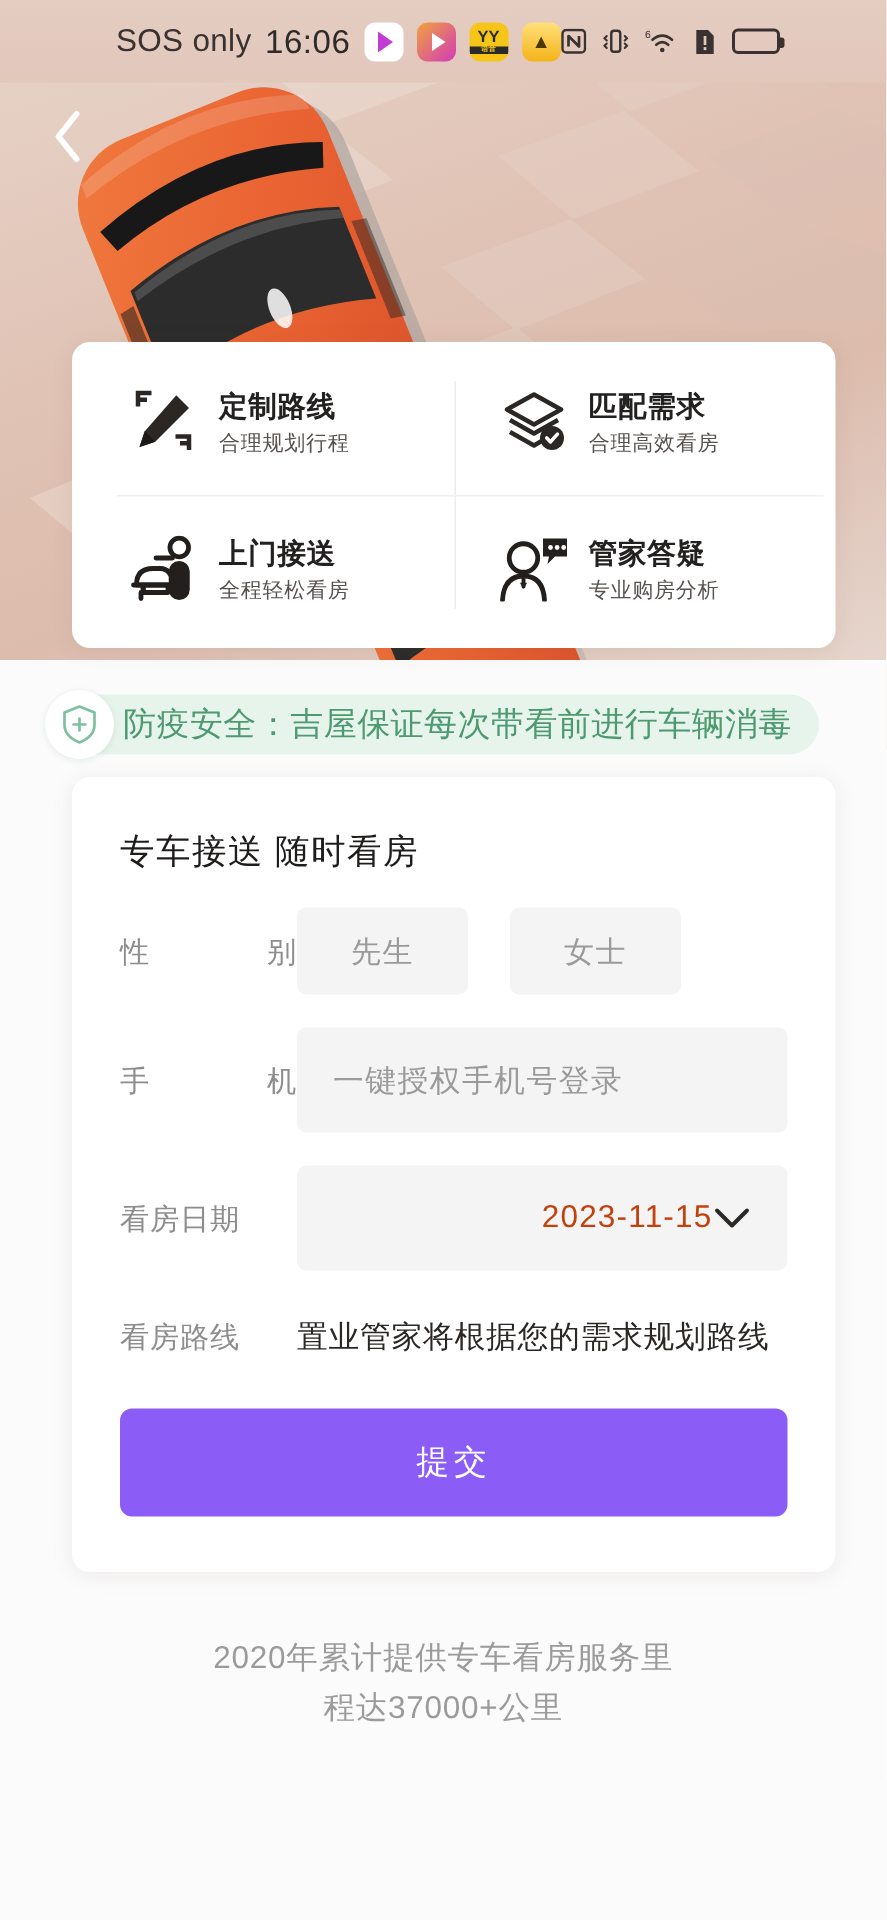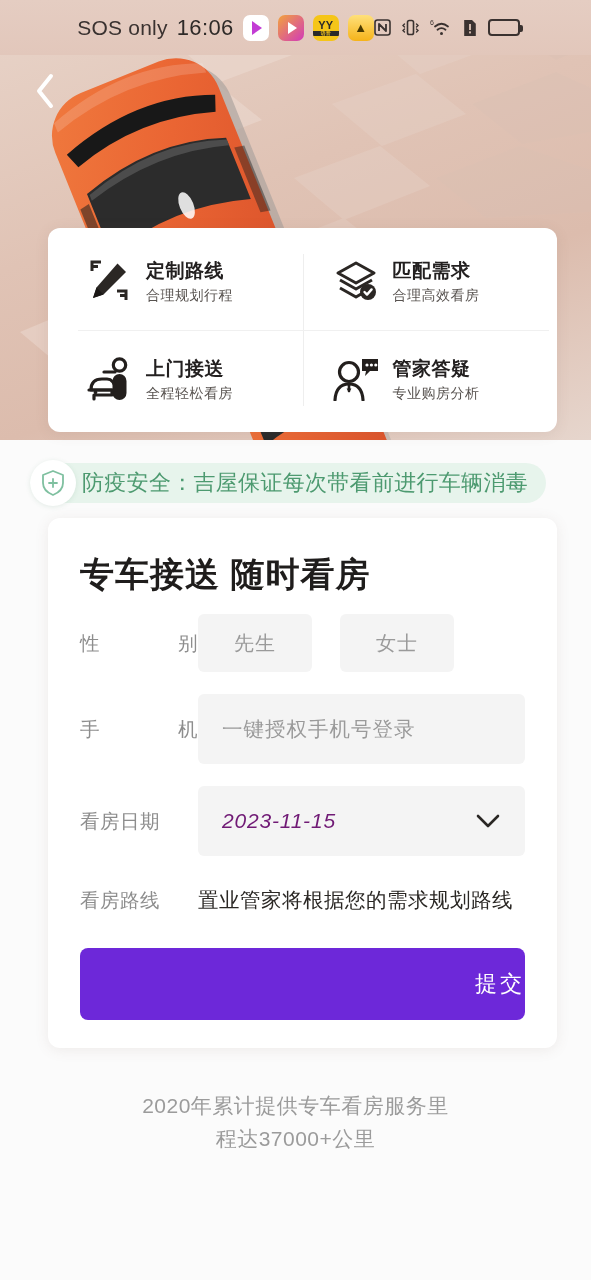--- a/index.html
+++ b/index.html
@@ -95,50 +95,49 @@
   }
   .safety-badge {
     position: absolute; left: 0; top: 0; width: 46px; height: 46px; border-radius: 50%;
     background: #ffffff; display: flex; align-items: center; justify-content: center;
     box-shadow: 0 1px 5px rgba(80,140,105,.14);
   }
 
   
   .formcard { top: 518px; height: 530px; padding: 34px 32px 30px 32px; }
   .form-title {
-    font-size: 34px; font-weight: bold; color: #1f1d1c; letter-spacing: 1px; margin-bottom: 16px;
+    font-size: 23px; font-weight: normal; color: #1f1d1c; letter-spacing: 1px; margin-bottom: 22px;
   }
   .frow { display: flex; align-items: center; min-height: 58px; margin-bottom: 22px; }
   .flabel {
     width: 118px; flex: 0 0 118px; font-size: 19.5px; color: #8d8d8d;
     display: flex; justify-content: space-between; letter-spacing: .5px;
   }
   .flabel.solid { justify-content: flex-start; }
   .chip {
     height: 58px; min-width: 114px; padding: 0 30px; background: #f4f4f4; border-radius: 6px;
     display: flex; align-items: center; justify-content: center;
     font-size: 20px; color: #9a9a9a; cursor: pointer; letter-spacing: 1px;
   }
   .chip + .chip { margin-left: 28px; }
   .inputbox {
     flex: 1; height: 70px; background: #f4f4f4; border-radius: 6px;
     display: flex; align-items: center; padding: 0 24px;
     font-size: 20.5px; color: #9a9a9a; letter-spacing: 1px; cursor: text;
   }
   .selectbox {
     flex: 1; height: 70px; background: #f4f4f4; border-radius: 6px;
-    display: flex; align-items: center; justify-content: space-between; padding: 0 24px;
-    font-size: 21px; color: #701a75; letter-spacing: .8px; cursor: pointer; font-style: italic;
+    display: flex; align-items: center; justify-content: flex-end; padding: 0 24px;
+    font-size: 21px; color: #c2410c; letter-spacing: .8px; cursor: pointer;
   }
   .routeval { font-size: 20.5px; color: #2a2724; letter-spacing: .5px; }
   .submit {
-    width: 100%; height: 72px; background: #6d28d9; border: none; border-radius: 8px;
+    width: 100%; height: 72px; background: #8b5cf6; border: none; border-radius: 8px;
     color: #ffffff; font-size: 22px; letter-spacing: 3px; cursor: pointer; margin-top: 12px;
     font-family: inherit;
-    text-align: right;
   }
 
   
   .footer {
     position: absolute; top: 1090px; left: 0; width: 591px;
     text-align: center; font-size: 21px; color: #9b9b9b; line-height: 1.55; letter-spacing: .5px;
   }
 </style>
 </head>
 <body>

